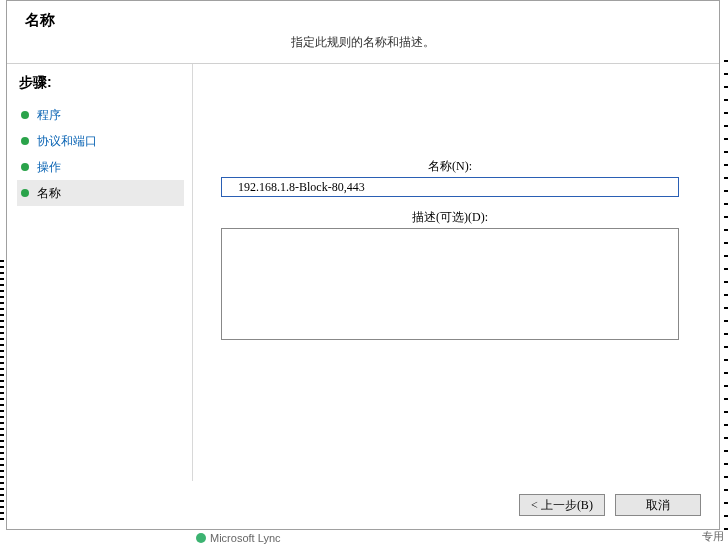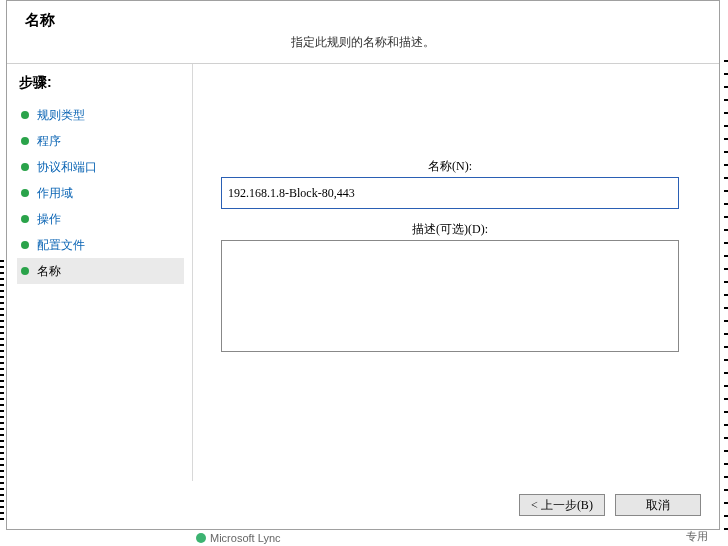--- a/index.html
+++ b/index.html
@@ -83,23 +83,23 @@
 
   .main {
     flex: 1;
     position: relative;
     padding: 0 20px;
   }
   .form { position: absolute; left: 28px; right: 40px; top: 94px; }
   .field-label { font-family: SimSun, serif; font-size: 12px; margin-bottom: 2px; color: #000; text-align: center; }
   .text-input {
     width: 100%;
-    height: 32px;
+    height: 20px;
     border: 1px solid #2a5fb4;
-    padding: 1px 6px;
+    padding: 1px 16px;
     font-family: SimSun, serif;
     font-size: 12px;
     outline: none;
   }
   .textarea {
     width: 100%;
     height: 112px;
     border: 1px solid #888;
     padding: 2px 4px;
     font-family: SimSun, serif;
@@ -136,21 +136,21 @@
     position: absolute;
     left: 196px; bottom: 2px;
     font-size: 11px; color: #666;
     display: flex; align-items: center; gap: 4px;
   }
   .bg-row .chk {
     width: 10px; height: 10px; border-radius: 50%;
     background: #3cb371; display: inline-block;
   }
   .bg-right {
-    position: absolute; right: 20px; bottom: 2px;
+    position: absolute; right: 4px; bottom: 2px;
     font-size: 11px; color: #666;
   }
   .left-stripe {
     position: absolute; left: 0; top: 260px; width: 4px; height: 260px;
     background: repeating-linear-gradient(#000 0 2px, transparent 2px 6px);
   }
   .right-stripe {
     position: absolute; right: 0; top: 60px; width: 4px; height: 480px;
     background: repeating-linear-gradient(#000 0 2px, transparent 2px 13px);
   }
@@ -168,41 +168,29 @@
     <h1>名称</h1>
     <div class="sub">指定此规则的名称和描述。</div>
   </div>
 
   <div class="body">
     <div class="sidebar">
       <div class="steps-title">步骤:</div>
 
       <div class="step">
         <span class="bullet"></span>
-        <span class="label">规则类型</span>
+        <span class="label">程序</span>
       </div>
       <div class="step">
         <span class="bullet"></span>
-        <span class="label">程序</span>
+        <span class="label">协议和端口</span>
       </div>
       <div class="step">
         <span class="bullet"></span>
-        <span class="label">协议和端口</span>
-      </div>
-      <div class="step">
-        <span class="bullet"></span>
-        <span class="label">作用域</span>
-      </div>
-      <div class="step">
-        <span class="bullet"></span>
         <span class="label">操作</span>
-      </div>
-      <div class="step">
-        <span class="bullet"></span>
-        <span class="label">配置文件</span>
       </div>
       <div class="step current">
         <span class="bullet"></span>
         <span class="label">名称</span>
       </div>
     </div>
 
     <div class="main">
       <div class="form">
         <div class="field-label">名称(N):</div>

